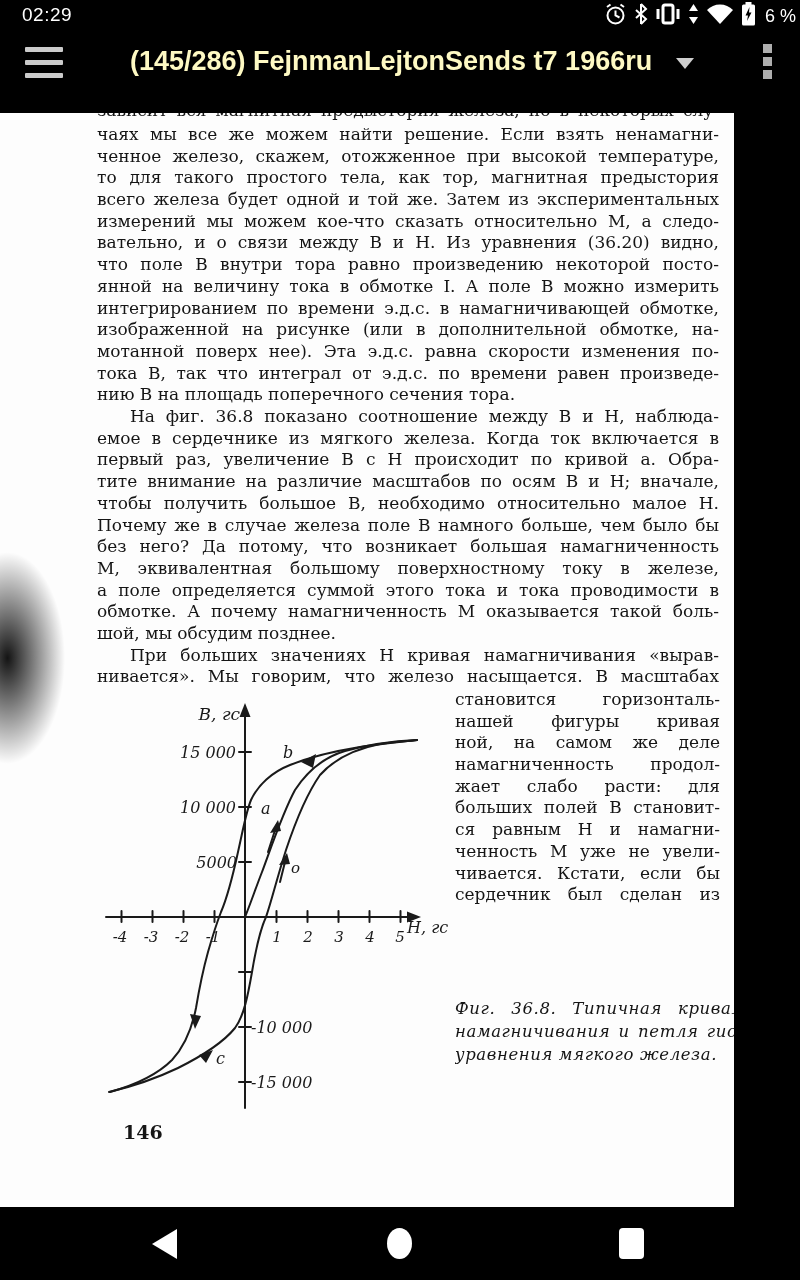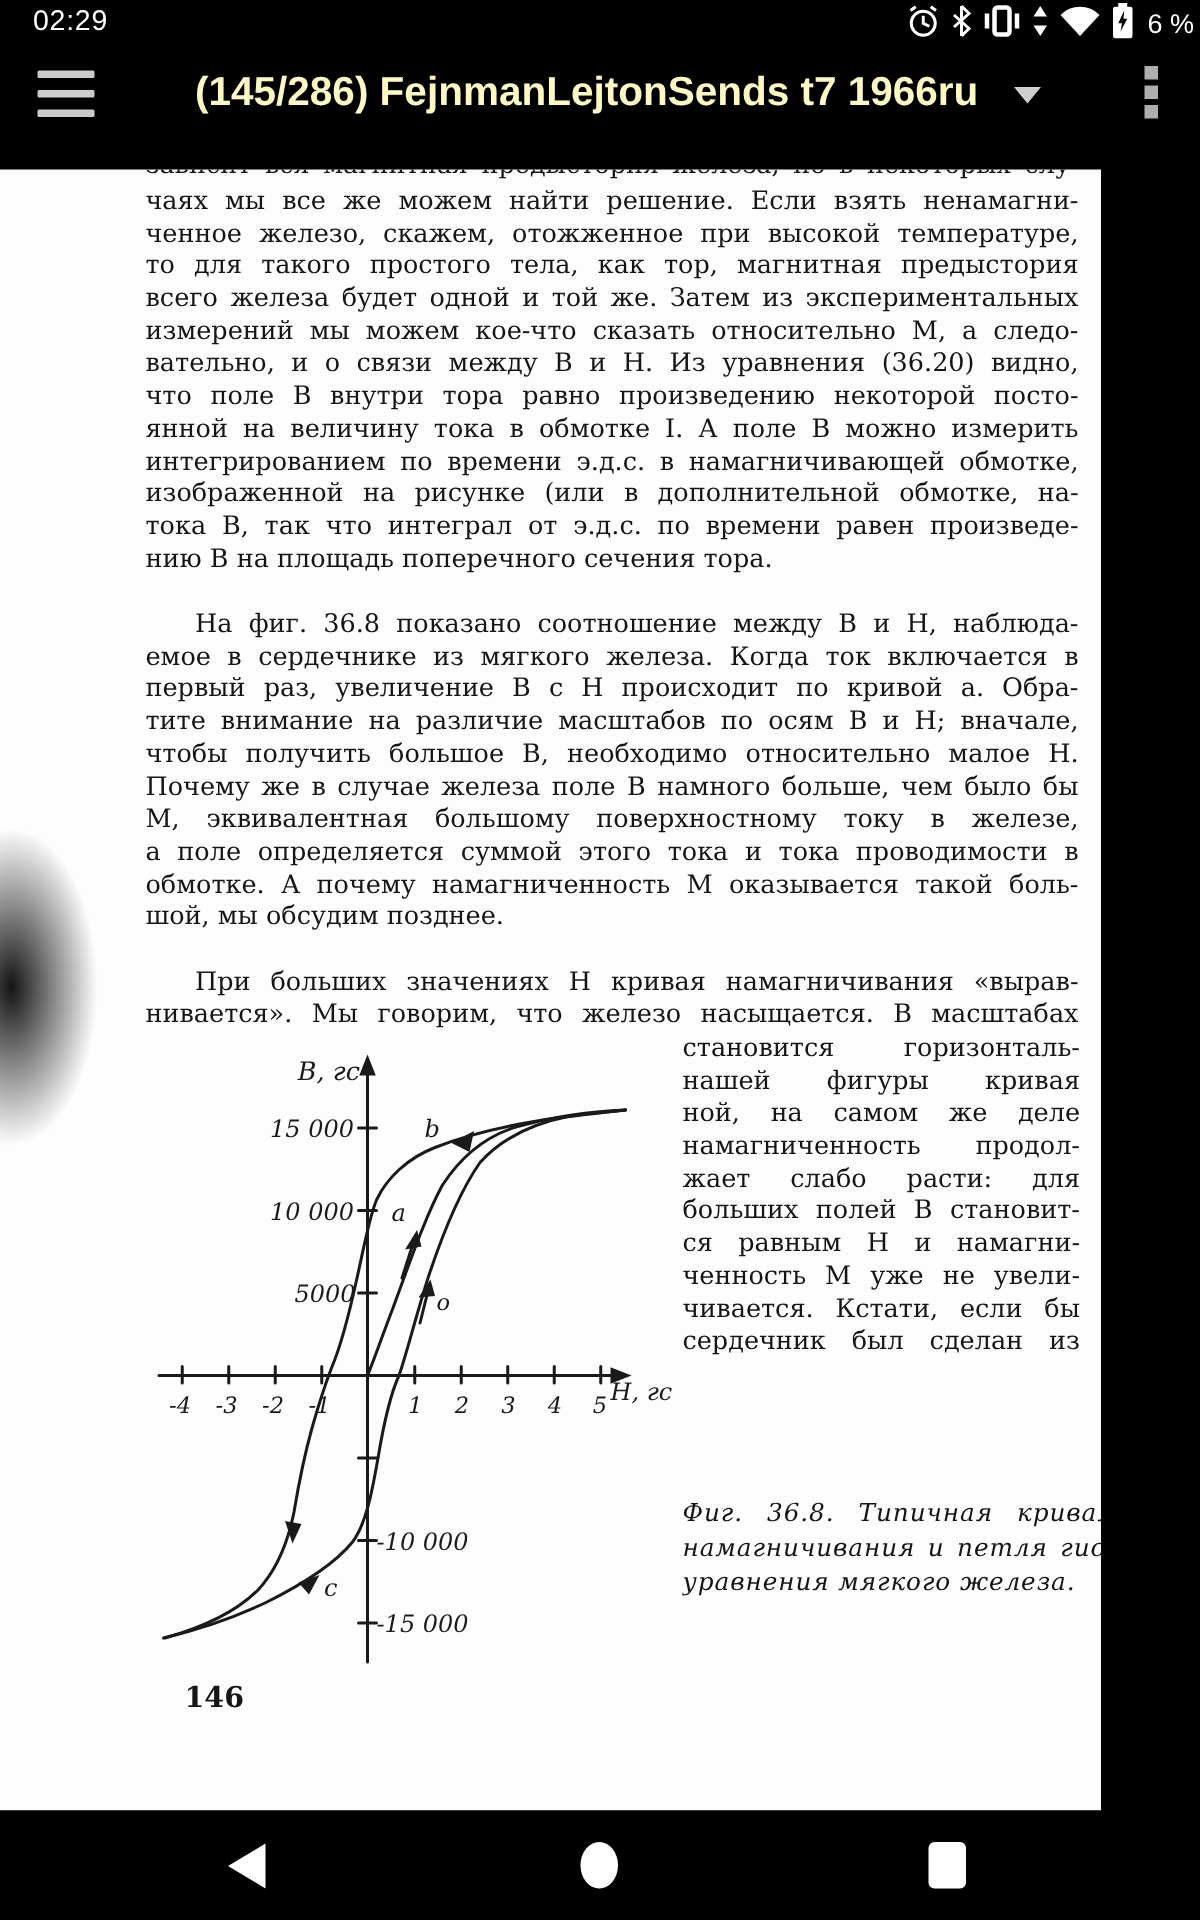--- a/index.html
+++ b/index.html
@@ -129,31 +129,33 @@
         <div class="tline">чаях мы все же можем найти решение. Если взять ненамагни-</div>
         <div class="tline">ченное железо, скажем, отожженное при высокой температуре,</div>
         <div class="tline">то для такого простого тела, как тор, магнитная предыстория</div>
         <div class="tline">всего железа будет одной и той же. Затем из экспериментальных</div>
         <div class="tline">измерений мы можем кое-что сказать относительно М, а следо-</div>
         <div class="tline">вательно, и о связи между В и Н. Из уравнения (36.20) видно,</div>
         <div class="tline">что поле В внутри тора равно произведению некоторой посто-</div>
         <div class="tline">янной на величину тока в обмотке I. А поле В можно измерить</div>
         <div class="tline">интегрированием по времени э.д.с. в намагничивающей обмотке,</div>
         <div class="tline">изображенной на рисунке (или в дополнительной обмотке, на-</div>
+        <div class="tline">мотанной поверх нее). Эта э.д.с. равна скорости изменения по-</div>
         <div class="tline">тока В, так что интеграл от э.д.с. по времени равен произведе-</div>
         <div class="tline">нию В на площадь поперечного сечения  тора.</div>
       </div>
 
     <div class="tblock lastleft indent-first" style="left:97px;top:293.1px;width:622px;">
         <div class="tline">На фиг. 36.8 показано соотношение между В и Н,  наблюда-</div>
         <div class="tline">емое в сердечнике из мягкого железа. Когда ток включается в</div>
         <div class="tline">первый раз, увеличение В с Н происходит по кривой a. Обра-</div>
         <div class="tline">тите внимание на различие масштабов по осям В и Н; вначале,</div>
         <div class="tline">чтобы получить большое В, необходимо относительно малое Н.</div>
         <div class="tline">Почему же в случае железа поле В намного больше, чем было бы</div>
+        <div class="tline">без него? Да потому, что возникает большая намагниченность</div>
         <div class="tline">М, эквивалентная большому поверхностному току в железе,</div>
         <div class="tline">а поле определяется суммой этого тока и тока проводимости в</div>
         <div class="tline">обмотке. А почему намагниченность М оказывается такой боль-</div>
         <div class="tline">шой, мы обсудим позднее.</div>
       </div>
 
     <div class="tblock indent-first" style="left:97px;top:531.8px;width:622px;">
         <div class="tline">При больших значениях Н кривая намагничивания «вырав-</div>
         <div class="tline">нивается». Мы говорим, что железо насыщается. В масштабах</div>
       </div>

